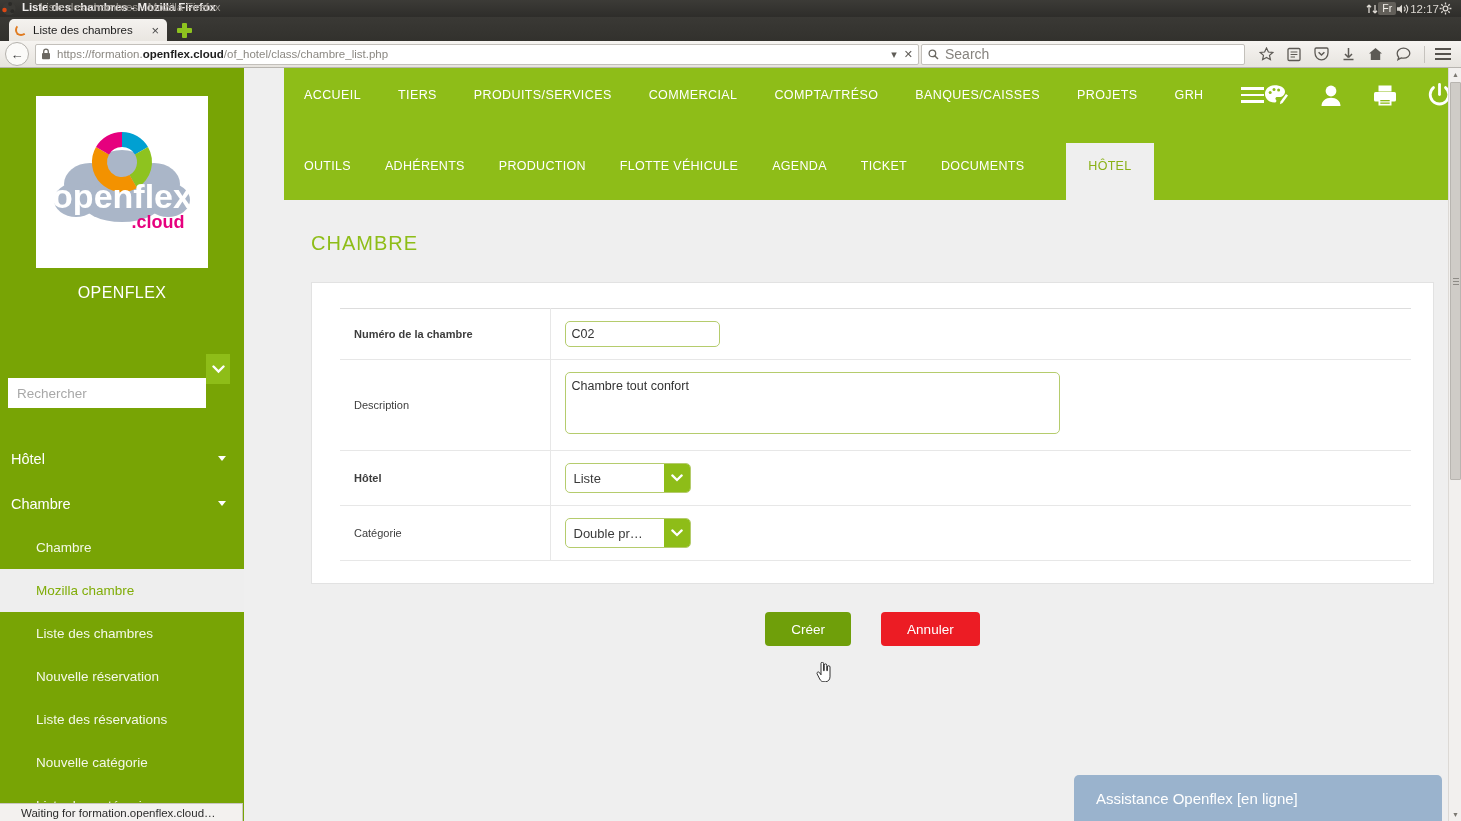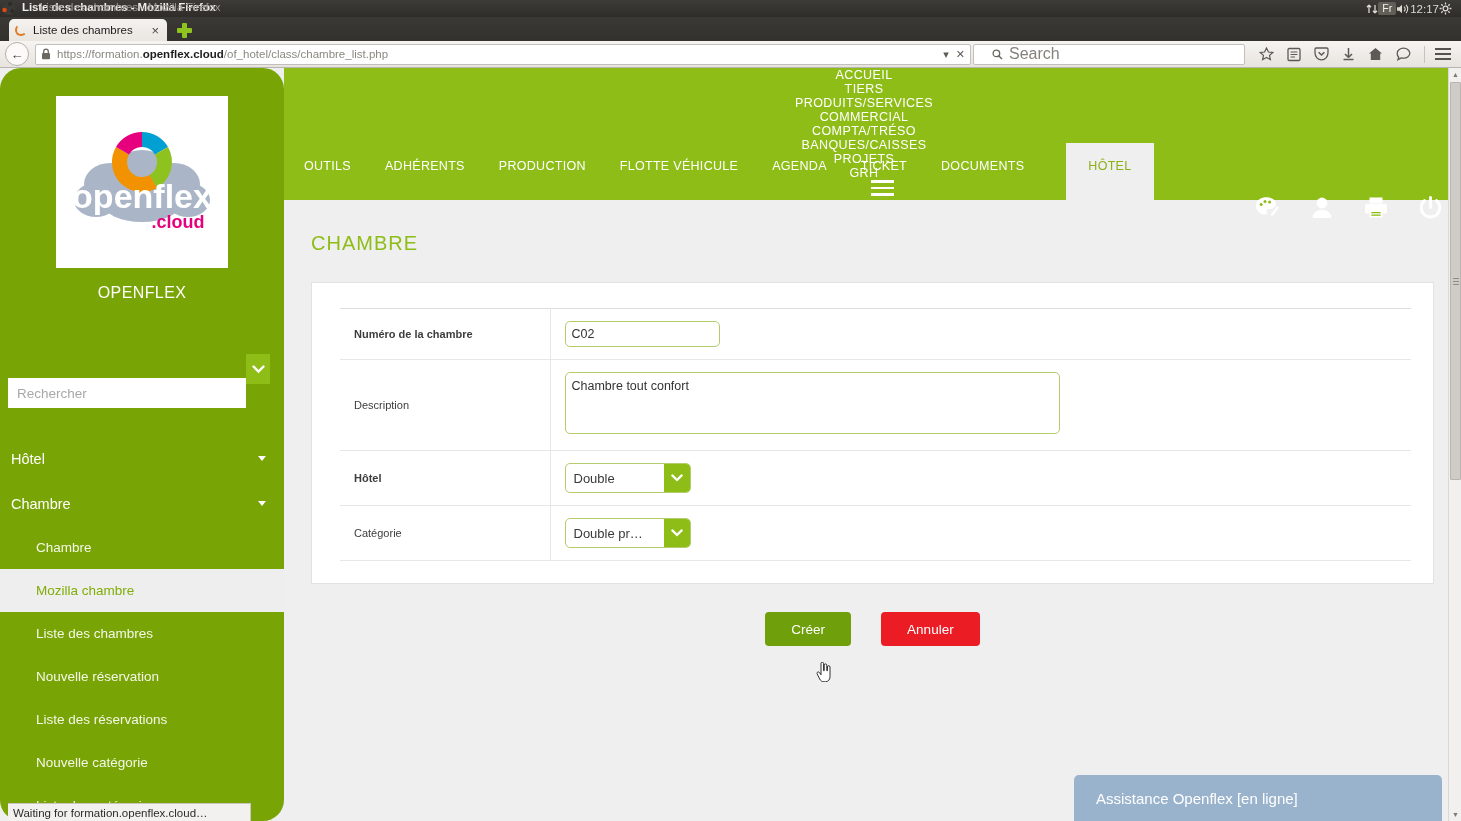--- a/index.html
+++ b/index.html
@@ -93,42 +93,41 @@
   }
   .lock-icon { margin-right: 6px; flex: 0 0 auto; }
   .url-text { color: #8b8882; white-space: nowrap; overflow: hidden; }
   .url-text b { color: #1d1d1d; font-weight: bold; }
   .url-text .u-scheme { color: #8b8882; }
   .urlbar-right {
     margin-left: auto; display: flex; align-items: center; gap: 7px;
     color: #5f5c57; font-size: 11px; padding-left: 6px;
   }
   .searchbar {
-    width: 272px; height: 21px; background: #ffffff;
+    width: 324px; height: 21px; background: #ffffff;
     border: 1px solid #c3c0bb; border-radius: 2px; margin-right: 4px;
-    display: flex; align-items: center; padding: 0 18px; gap: 6px;
-    font-size: 16px; color: #85827d; flex: 0 0 auto;
+    display: flex; align-items: center; padding: 0 6px; gap: 6px;
+    font-size: 14px; color: #85827d; flex: 0 0 auto;
   }
   .tb-icons { display: flex; align-items: center; gap: 13px; padding: 0 10px; flex: 0 0 auto; }
   .tb-icons svg { display: block; cursor: pointer; }
   .tb-sep { width: 1px; height: 17px; background: #c6c3be; }
   .ffmenu { display: flex; flex-direction: column; gap: 3px; cursor: pointer; padding-right: 10px; }
   .ffmenu i { display: block; width: 16px; height: 2px; background: #56534e; }
 
   
   .page {
     position: absolute; top: 68px; left: 0; width: 1461px; height: 753px;
     background: #efefef; overflow: hidden;
   }
 
   
   .sidebar {
-    position: absolute; left: 0; top: 0; width: 284px; height: 753px;
+    position: absolute; left: 0; top: 0; width: 244px; height: 753px;
     background: #78a405;
-    border-radius: 21px;
   }
   .logo-box {
     width: 172px; height: 172px; background: #ffffff;
     margin: 28px auto 0; display: flex; align-items: center; justify-content: center;
   }
   .brand-name {
     text-align: center; color: #ffffff; font-size: 16px;
     margin-top: 16px; letter-spacing: 0.4px;
   }
   .search-wrap {
@@ -162,21 +161,21 @@
 
   
   .content {
     position: absolute; left: 284px; top: 0; width: 1177px; height: 753px;
     background: #efefef;
   }
   .topnav {
     background: #8ebd18; height: 132px; position: relative;
   }
   .topnav-row1 {
-    display: flex; align-items: center; height: 54px; padding: 0 0 0 20px; flex-direction: column;
+    display: flex; align-items: center; height: 54px; padding: 0 0 0 20px;
   }
   .topnav-row1 a {
     color: #ffffff; font-size: 12.5px; letter-spacing: 0.4px;
     margin-right: 37px; text-decoration: none; white-space: nowrap; cursor: pointer;
   }
   .burger { display: flex; flex-direction: column; gap: 4px; cursor: pointer; margin-right: 0; }
   .burger i { display: block; width: 23px; height: 2.5px; background: #ffffff; }
   .topnav-icons {
     margin-left: auto; display: flex; align-items: center; gap: 31px; padding-right: 19px;
   }
@@ -271,23 +270,23 @@
     position: absolute; left: 1px; top: 14px; width: 11px; height: 398px;
     background: #cfccc7; border: 1px solid #b8b5b0; border-radius: 1px;
   }
   .pscroll-thumb:after {
     content: ""; position: absolute; left: 2px; top: 50%; width: 6px; height: 1px;
     background: #8e8b86; box-shadow: 0 3px 0 #8e8b86, 0 -3px 0 #8e8b86;
   }
 
   
   .statusbar {
-    position: absolute; left: 8px; bottom: 0; width: 243px; height: 18px;
+    position: absolute; left: 0; bottom: 0; width: 243px; height: 18px;
     background: #f3f1ef; border-top: 1px solid #c9c6c1; border-right: 1px solid #c9c6c1;
-    display: flex; align-items: center; padding-left: 5px;
+    display: flex; align-items: center; padding-left: 21px;
     font-size: 11.5px; color: #2c2c2c; z-index: 50;
   }
 </style>
 </head>
 <body>
 
 <div class="os-titlebar">
   <svg class="ubuntu-logo" viewBox="0 0 16 16">
     <circle cx="8" cy="8" r="7" fill="#3b3a36"></circle>
     <circle cx="3.2" cy="9.6" r="2.4" fill="#dd4814"></circle>
@@ -513,21 +512,21 @@
         <tr>
           <td class="lbl-cell">Description</td>
           <td class="fld-cell">
             <textarea class="txt-area" style="">Chambre tout confort</textarea>
           </td>
         </tr>
         <tr>
           <td class="lbl-cell bold">Hôtel</td>
           <td class="fld-cell">
             <div class="sel">
-              <span class="sel-val">Double</span>
+              <span class="sel-val">Liste</span>
               <span class="sel-btn">
                 <svg width="12" height="8" viewBox="0 0 12 8">
                   <path d="M1.3 1.4L6 6L10.7 1.4" fill="none" stroke="#ffffff" stroke-width="2.2" stroke-linecap="round"></path>
                 </svg>
               </span>
             </div>
           </td>
         </tr>
         <tr>
           <td class="lbl-cell">Catégorie</td>

